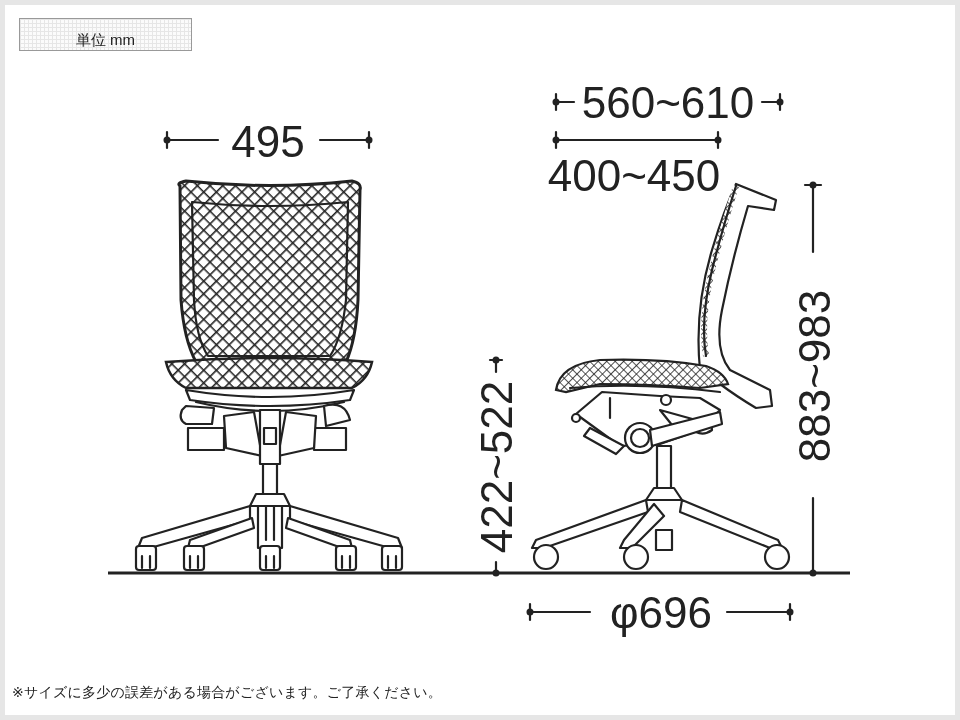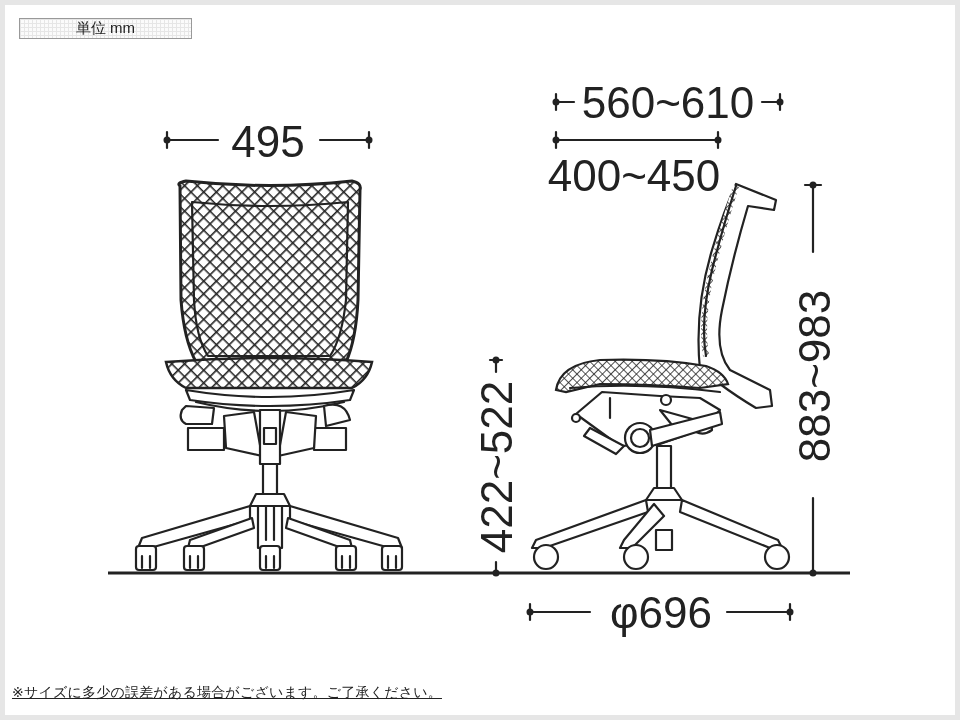--- a/index.html
+++ b/index.html
@@ -7,33 +7,33 @@
     width: 960px; height: 720px; overflow: hidden;
     background: #e6e6e6;
     font-family: "Liberation Sans", "DejaVu Sans", sans-serif;
     position: relative;
   }
   .canvas {
     position: absolute; left: 5px; top: 5px; width: 950px; height: 710px;
     background: #ffffff;
   }
   .unit-badge {
-    position: absolute; left: 19px; top: 18px; width: 173px; height: 21px;
+    position: absolute; left: 19px; top: 18px; width: 173px; height: 33px;
     border: 1px solid #999999; box-sizing: border-box;
     background-color: #fbfbfb;
     background-image:
       linear-gradient(#e6e6e6 1px, transparent 1px),
       linear-gradient(90deg, #e6e6e6 1px, transparent 1px);
     background-size: 4px 4px;
-    display: flex; align-items: center; justify-content: center;
+    display: flex; align-items: flex-end; justify-content: center;
     font-size: 15px; color: #222;
   }
   .note {
     position: absolute; left: 12px; top: 684px;
-    font-size: 14px; color: #222; letter-spacing: 0.2px; text-decoration: underline;
+    font-size: 14px; color: #222; letter-spacing: 0.2px;
   }
   svg.drawing { position: absolute; left: 0; top: 0; }
   .dim-text {
     font-family: "Liberation Sans", "DejaVu Sans", sans-serif;
     font-size: 44px; fill: #222; font-weight: normal;
   }
   .ln { stroke: #222; stroke-width: 2.2; fill: none; stroke-linejoin: round; stroke-linecap: round; }
   .ln-w { stroke: #222; stroke-width: 2.2; fill: #fff; stroke-linejoin: round; stroke-linecap: round; }
   .ln-thick { stroke: #222; stroke-width: 3; fill: none; }
   .dot { fill: #222; }

